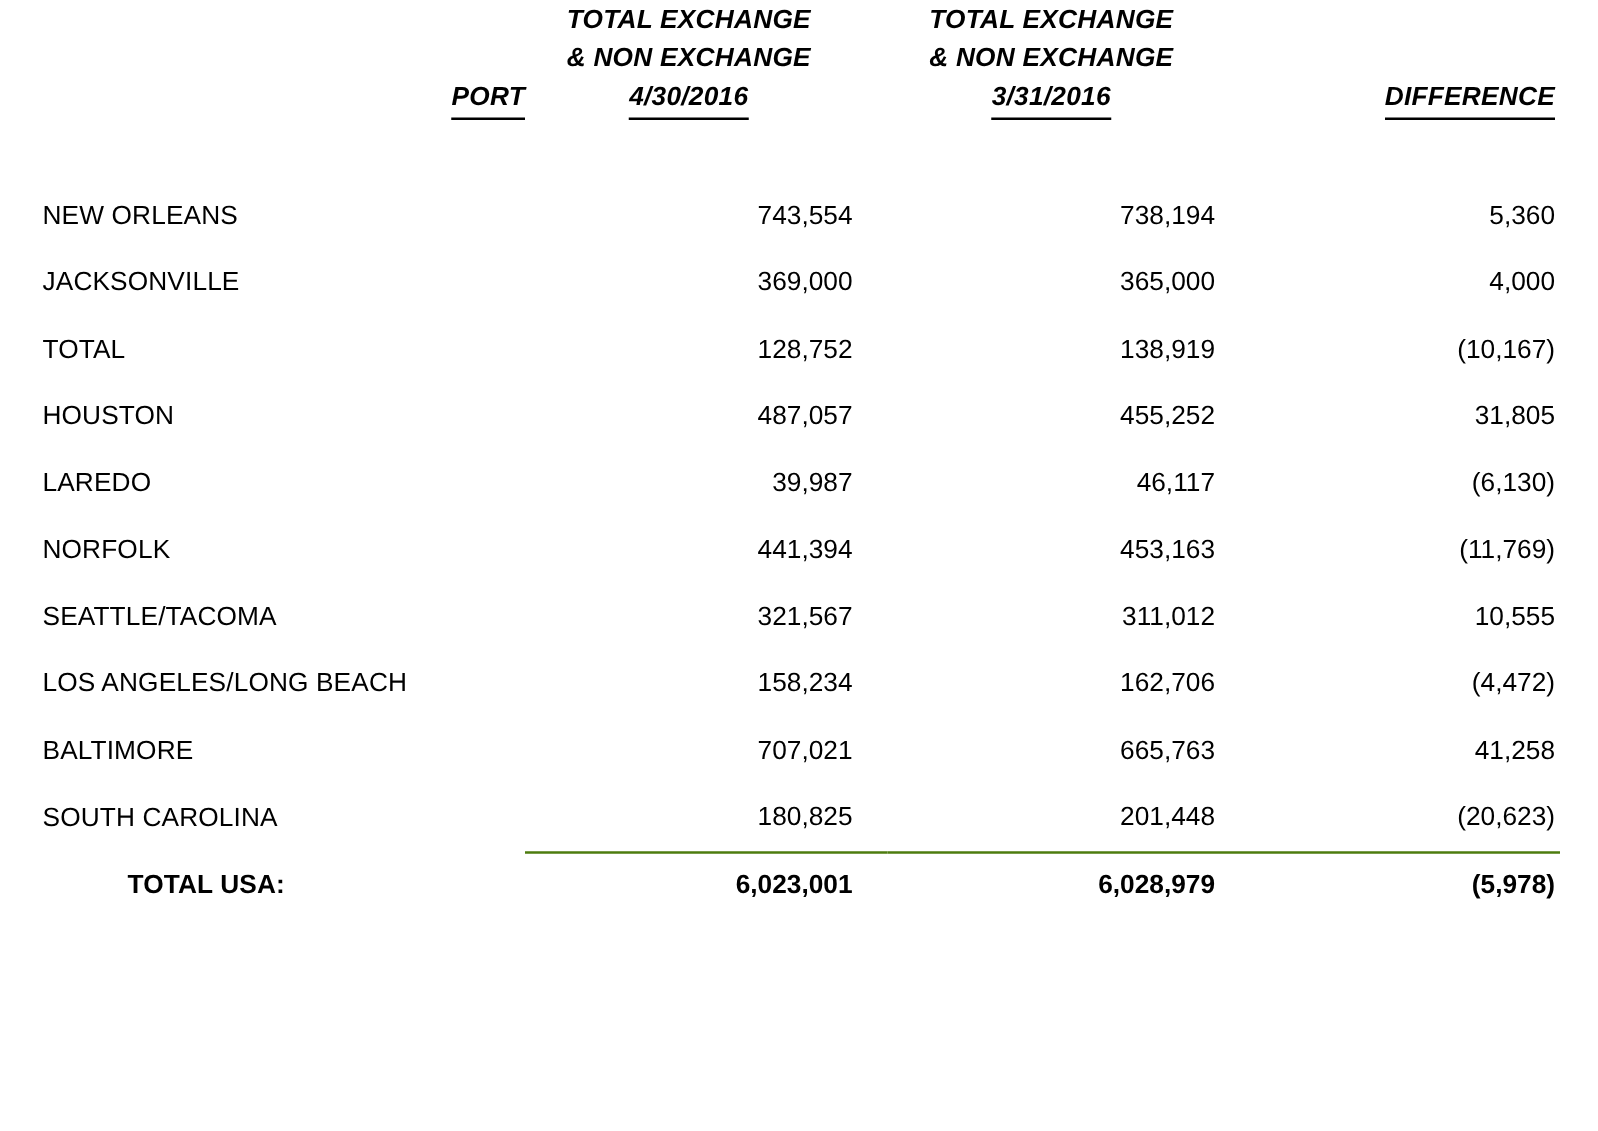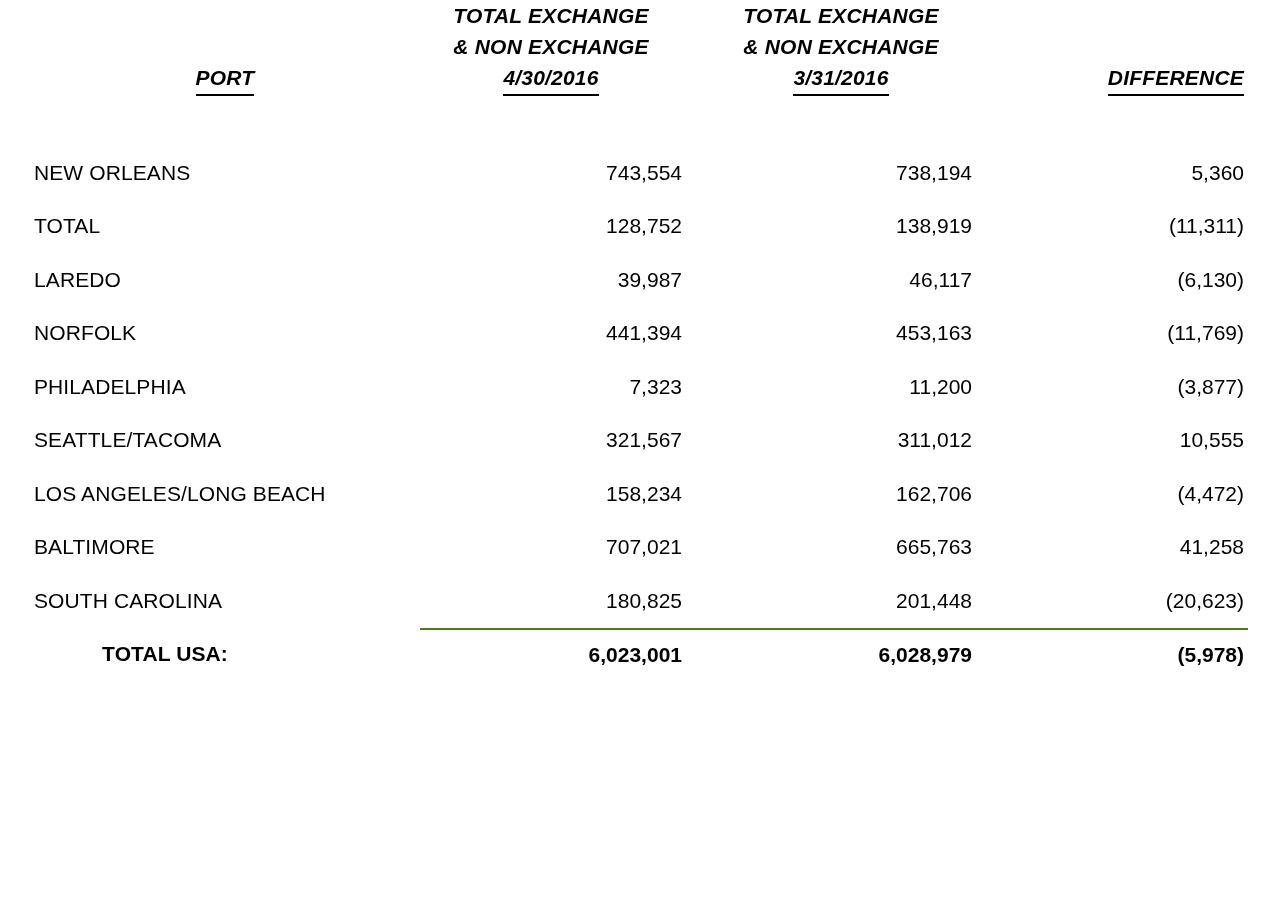--- a/index.html
+++ b/index.html
@@ -35,21 +35,21 @@
   thead th {
     vertical-align: bottom;
     padding: 0;
     font-weight: bold;
     font-style: italic;
     font-size: 21px;
     line-height: 31px;
     letter-spacing: 0.2px;
   }
   th.h-port {
-    text-align: center;
+    text-align: right;
     padding-bottom: 4px;
   }
   th.h-num {
     text-align: center;
     padding-bottom: 4px;
     padding-right: 28px;
   }
   th.h-diff {
     text-align: right;
     padding-bottom: 4px;
@@ -142,42 +142,48 @@
         <td></td>
       </tr>
 
       <tr>
         <td class="port-name">NEW ORLEANS</td>
         <td class="num">743,554</td>
         <td class="num">738,194</td>
         <td class="num-diff">5,360</td>
       </tr>
       <tr>
+        <td class="port-name">JACKSONVILLE</td>
+        <td class="num">369,000</td>
+        <td class="num">365,000</td>
+        <td class="num-diff">4,000</td>
+      </tr>
+      <tr>
         <td class="port-name">TOTAL</td>
         <td class="num">128,752</td>
         <td class="num">138,919</td>
-        <td class="num-diff">(11,311)</td>
+        <td class="num-diff">(10,167)</td>
+      </tr>
+      <tr>
+        <td class="port-name">HOUSTON</td>
+        <td class="num">487,057</td>
+        <td class="num">455,252</td>
+        <td class="num-diff">31,805</td>
       </tr>
       <tr>
         <td class="port-name">LAREDO</td>
         <td class="num">39,987</td>
         <td class="num">46,117</td>
         <td class="num-diff">(6,130)</td>
       </tr>
       <tr>
         <td class="port-name">NORFOLK</td>
         <td class="num">441,394</td>
         <td class="num">453,163</td>
         <td class="num-diff">(11,769)</td>
-      </tr>
-      <tr>
-        <td class="port-name">PHILADELPHIA</td>
-        <td class="num">7,323</td>
-        <td class="num">11,200</td>
-        <td class="num-diff">(3,877)</td>
       </tr>
       <tr>
         <td class="port-name">SEATTLE/TACOMA</td>
         <td class="num">321,567</td>
         <td class="num">311,012</td>
         <td class="num-diff">10,555</td>
       </tr>
       <tr>
         <td class="port-name">LOS ANGELES/LONG BEACH</td>
         <td class="num">158,234</td>

